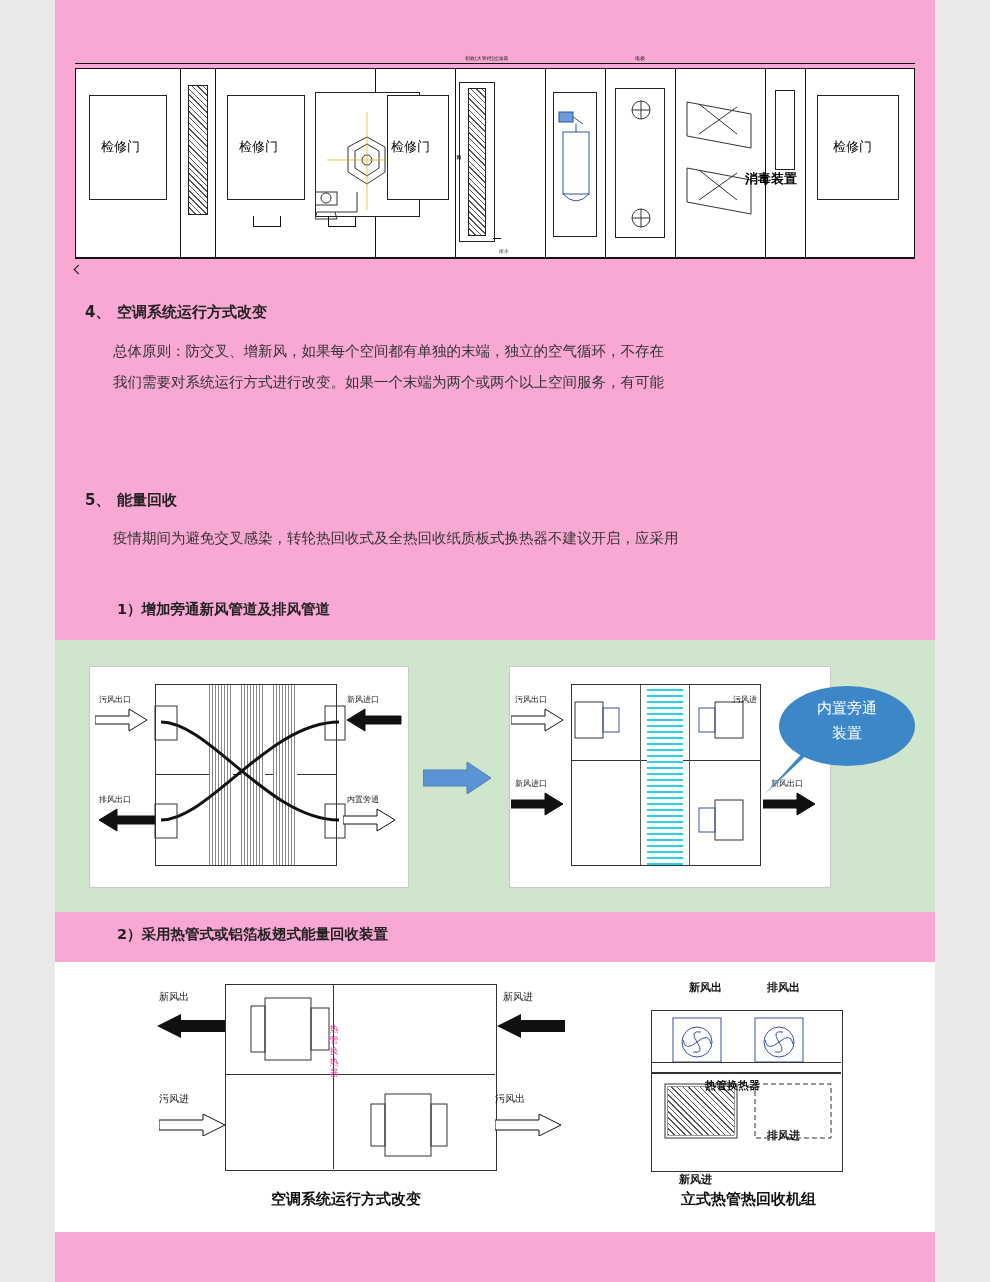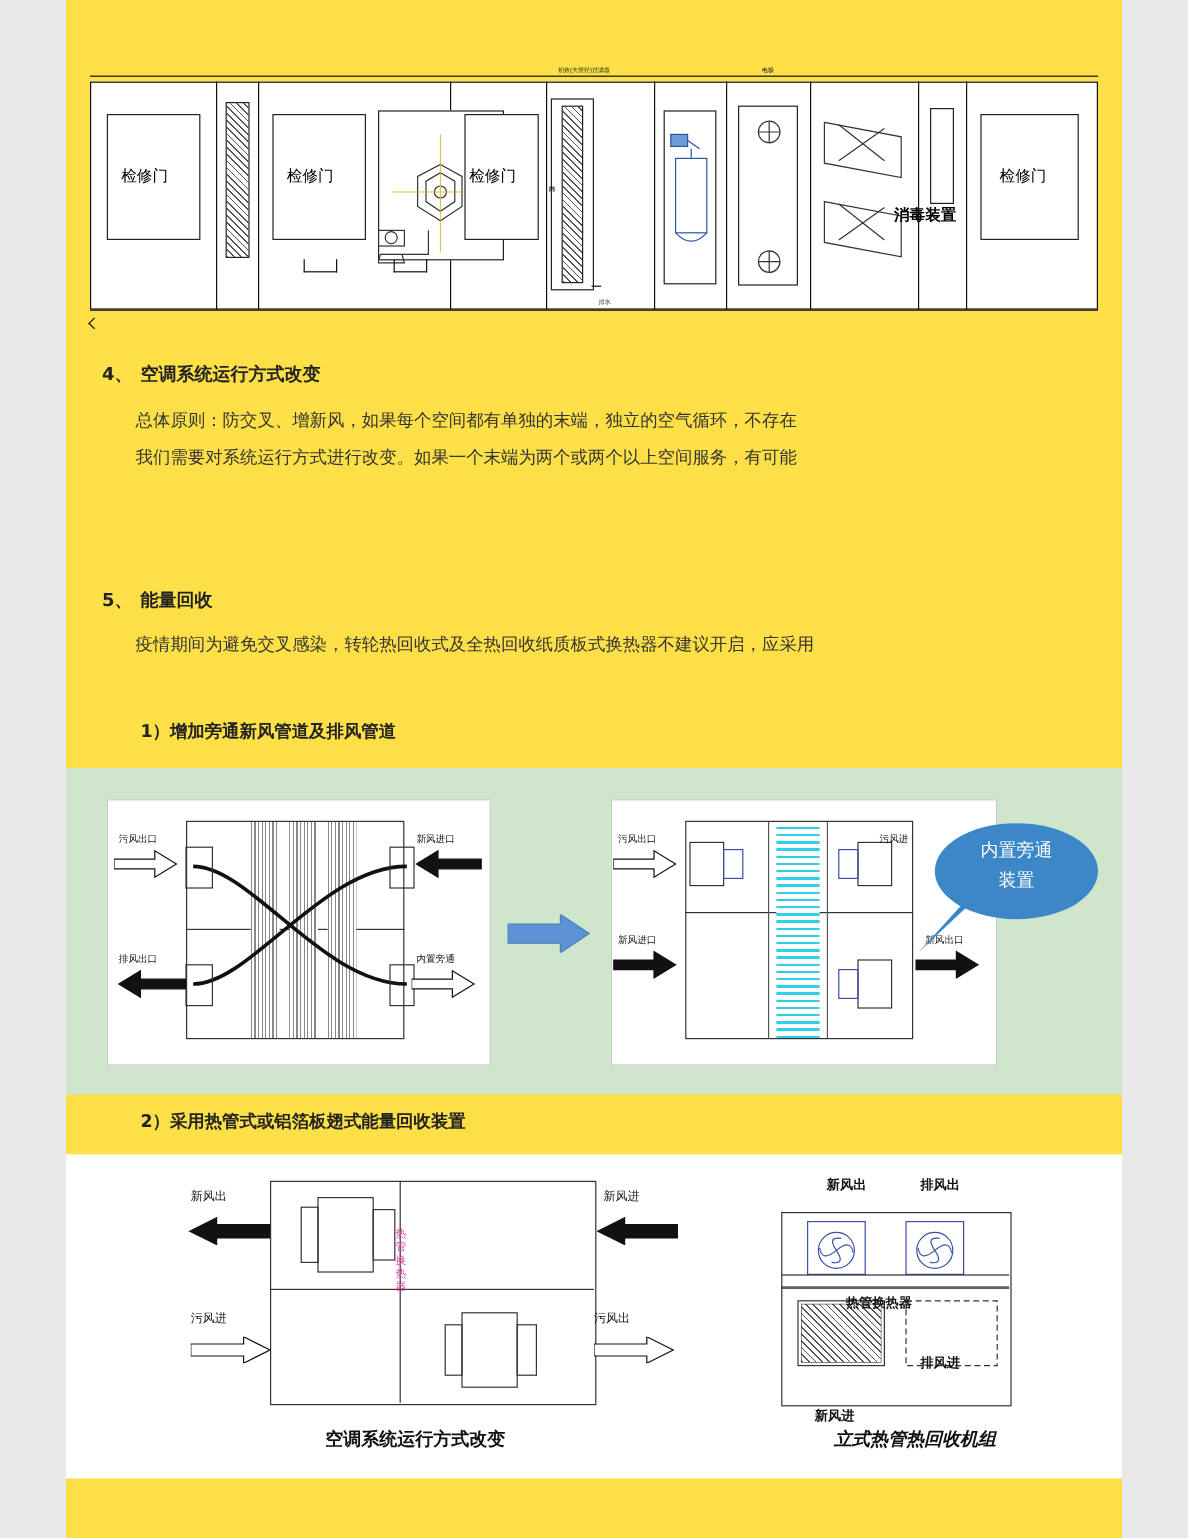--- a/index.html
+++ b/index.html
@@ -4,21 +4,21 @@
 <style>
   html,body{margin:0;padding:0;}
   body{
     width:990px;height:1282px;
     background:#e9e9e9;
     font-family:"Liberation Sans","DejaVu Sans",sans-serif;
     overflow:hidden;
   }
   .page{
     position:absolute;left:55px;top:0;width:880px;height:1282px;
-    background:#fde047;
+    background:#f9a8d4;
   }
   
   .ahu-wrap{position:absolute;left:20px;top:30px;width:840px;height:240px;}
   .ahu-box{position:absolute;border:1px solid #222;box-sizing:border-box;background:#fff;}
   .ahu-label{
     position:absolute;font-size:13px;color:#000;white-space:nowrap;
     font-family:"DejaVu Sans",sans-serif;
   }
   .hatch{
     background-image:repeating-linear-gradient(45deg,#555 0 1px,transparent 1px 4px);
@@ -297,16 +297,16 @@
     </svg>
     <div style="position:absolute;left:613px;top:125px;width:66px;height:48px;background:repeating-linear-gradient(45deg,#555 0 1px,#fff 1px 4px);"></div>
     <div style="position:absolute;left:596px;top:100px;width:190px;height:10px;border-top:1px solid #333;border-bottom:1px solid #333;"></div>
 
     <div class="cap" style="left:634px;top:18px;font-size:11px;">新风出</div>
     <div class="cap" style="left:712px;top:18px;font-size:11px;">排风出</div>
     <div class="cap" style="left:650px;top:116px;font-size:11px;">热管换热器</div>
     <div class="cap" style="left:712px;top:166px;font-size:11px;">排风进</div>
     <div class="cap" style="left:624px;top:210px;font-size:11px;">新风进</div>
 
-    <div class="cap" style="left:640px;top:228px;font-style:italic;">立式热管热回收机组</div>
+    <div class="cap" style="left:626px;top:228px;">立式热管热回收机组</div>
   </div>
 
 </div>
 
 </body></html>

